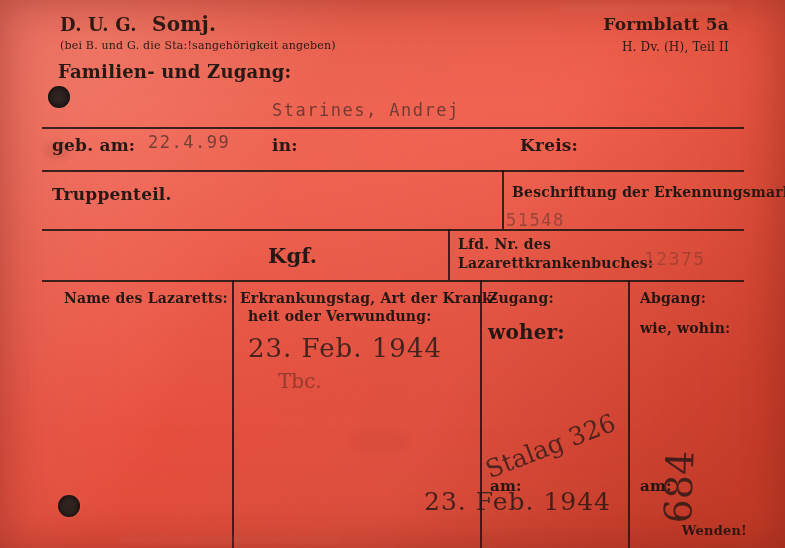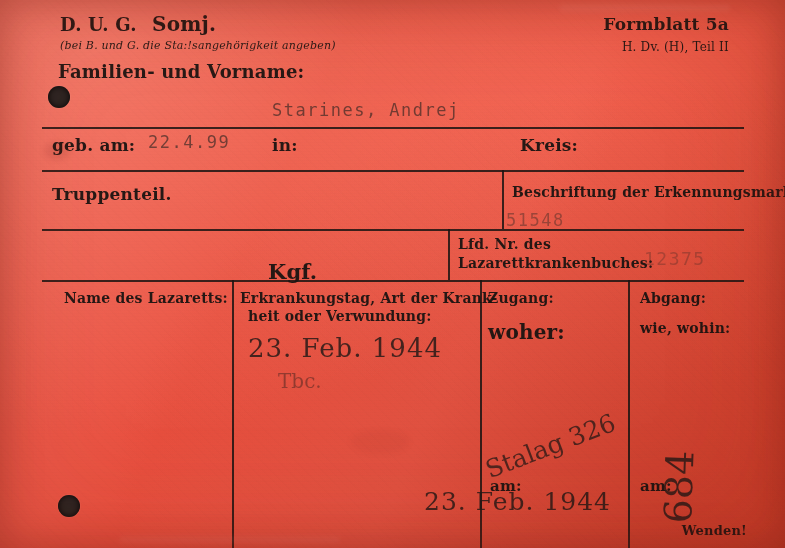--- a/index.html
+++ b/index.html
@@ -106,45 +106,45 @@
     pointer-events: none;
   }
 </style>
 </head>
 <body>
 
 <div id="card">
 
   <div class="p" style="left:60px; top:14px; font-size:18px;">D. U. G.</div>
   <div class="p" style="left:152px; top:12px; font-size:20px;">Somj.</div>
-  <div class="p small" style="left:60px; top:39px; font-size:11px;font-style:italic;">(bei B. und G. die Sta:!sangehörigkeit angeben)</div>
+  <div class="p small" style="left:60px; top:39px; font-size:11px;">(bei B. und G. die Sta:!sangehörigkeit angeben)</div>
 
   <div class="p" style="right:56px; top:14px; font-size:17px;">Formblatt 5a</div>
   <div class="p small" style="right:56px; top:40px; font-size:12px;text-align:center;">H. Dv. (H), Teil II</div>
 
-  <div class="p" style="left:58px; top:61px; font-size:18px;">Familien- und Vorname:</div>
+  <div class="p" style="left:58px; top:61px; font-size:18px;">Familien- und Zugang:</div>
   <div class="tw" style="left:272px; top:100px; font-size:17px;">Starines, Andrej</div>
 
   <div class="hline" style="left:42px; top:127px; width:702px;"></div>
 
   <div class="p" style="left:52px; top:135px; font-size:17px;">geb. am:</div>
   <div class="tw" style="left:148px; top:132px; font-size:17px;">22.4.99</div>
   <div class="p" style="left:272px; top:135px; font-size:17px;">in:</div>
   <div class="p" style="left:520px; top:135px; font-size:17px;">Kreis:</div>
 
   <div class="hline" style="left:42px; top:170px; width:702px;"></div>
 
   <div class="p" style="left:52px; top:184px; font-size:17px;text-align:center;">Truppenteil.</div>
   <div class="p" style="left:512px; top:184px; font-size:14px;">Beschriftung der Erkennungsmarke:</div>
   <div class="tw faint" style="left:506px; top:210px; font-size:17px;">51548</div>
 
   <div class="hline" style="left:42px; top:229px; width:702px;"></div>
   <div class="vline" style="left:502px; top:170px; height:59px;"></div>
 
-  <div class="p" style="left:268px; top:259px; font-size:21px;">Kgf.</div>
+  <div class="p" style="left:268px; top:243px; font-size:21px;">Kgf.</div>
   <div class="p small" style="left:458px; top:236px; font-size:14px; font-weight:700;">Lfd. Nr. des</div>
   <div class="p small" style="left:458px; top:255px; font-size:14px; font-weight:700;">Lazarettkrankenbuches:</div>
   <div class="tw fainter" style="left:644px; top:248px; font-size:18px;">12375</div>
 
   <div class="hline" style="left:42px; top:280px; width:702px;"></div>
   <div class="vline" style="left:448px; top:229px; height:51px;"></div>
 
   <div class="p" style="left:64px; top:290px; font-size:14px;">Name des Lazaretts:</div>
 
   <div class="p" style="left:240px; top:290px; font-size:14px;">Erkrankungstag, Art der Krank-</div>

